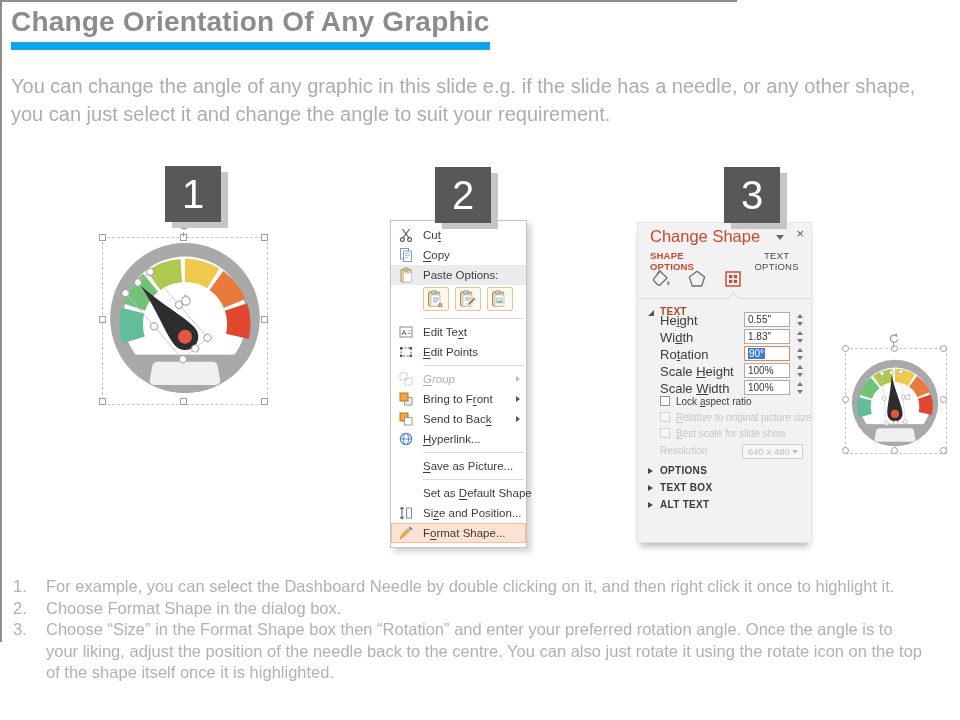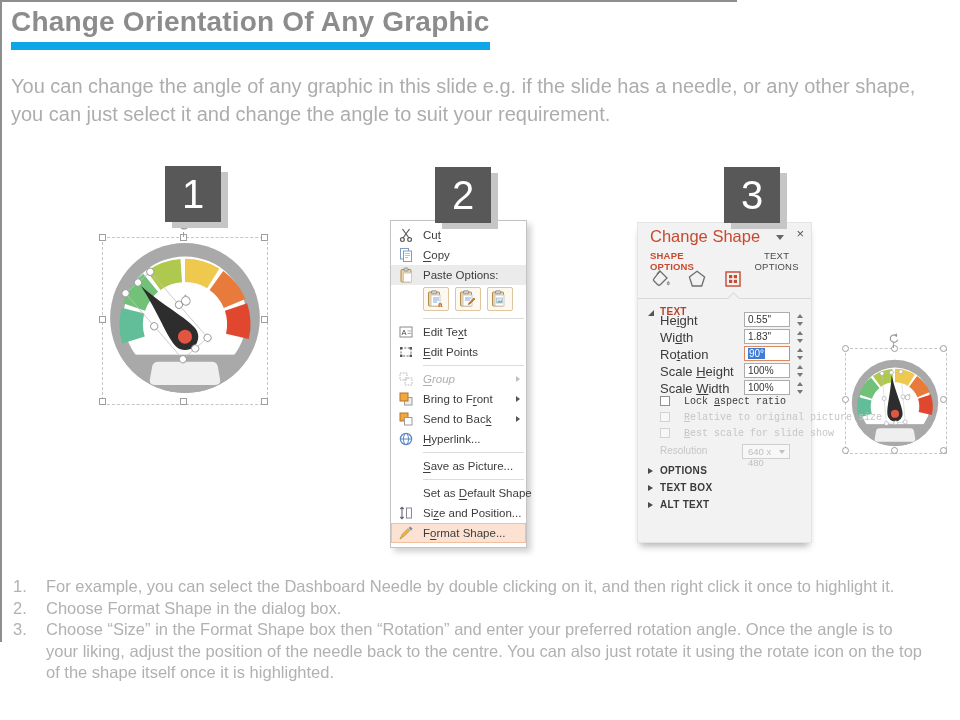--- a/index.html
+++ b/index.html
@@ -72,24 +72,24 @@
           box-sizing:border-box;font-size:10px;color:#333;padding:1px 0 0 3px;}
   .pfield.focused{border-color:#DB8A5F;}
   .pfield .selval{background:#3E7CD6;color:#fff;padding:0 1px;}
   .pspin{position:absolute;left:158px;top:1px;width:9px;height:13px;}
   .spin-up{position:absolute;left:1px;top:1px;width:0;height:0;border-bottom:4px solid #777;
            border-left:3.5px solid transparent;border-right:3.5px solid transparent;}
   .spin-dn{position:absolute;left:1px;bottom:0;width:0;height:0;border-top:4px solid #777;
            border-left:3.5px solid transparent;border-right:3.5px solid transparent;}
   .cbx{position:absolute;left:22px;top:1px;width:10px;height:10px;background:#fff;border:1px solid #8F8F8F;box-sizing:border-box;}
   .cbx.disabled{border-color:#D2D2D2;background:#F7F7F7;}
-  .cblabel{position:absolute;left:46px;top:1px;font-size:10px;color:#3B3B3B;white-space:nowrap;font-family:Liberation Mono, monospace;}
+  .cblabel{position:absolute;left:38px;top:1px;font-size:10px;color:#3B3B3B;white-space:nowrap;}
   .cblabel.disabled{color:#C6C6C6;}
   .reslabel{position:absolute;left:22px;top:1px;font-size:10px;color:#C6C6C6;}
-  .resbox{position:absolute;left:104px;top:0;width:48px;height:15px;border:1px solid #CFCFCF;background:#F7F7F7;
+  .resbox{position:absolute;left:104px;top:0;width:61px;height:15px;border:1px solid #CFCFCF;background:#F7F7F7;
           box-sizing:border-box;font-size:9.5px;color:#C0C0C0;padding:1px 0 0 5px;}
   .rescaret{position:absolute;right:4px;top:5px;width:0;height:0;border-top:4px solid #C0C0C0;
             border-left:3.5px solid transparent;border-right:3.5px solid transparent;}
   .psec-tri{position:absolute;left:10px;top:3px;width:0;height:0;border-left:5px solid #4A4A4A;
             border-top:3.5px solid transparent;border-bottom:3.5px solid transparent;}
   .psec-label{position:absolute;left:22px;top:0;font-size:10px;font-weight:bold;color:#3A3A3A;letter-spacing:.3px;}
 
   .footer{position:absolute;left:10px;top:576px;width:912px;font-size:16.5px;line-height:21.5px;color:#B1B1B1;}
   .frow{display:flex;}
   .fnum{width:36px;flex:none;padding-left:3px;box-sizing:border-box;}

